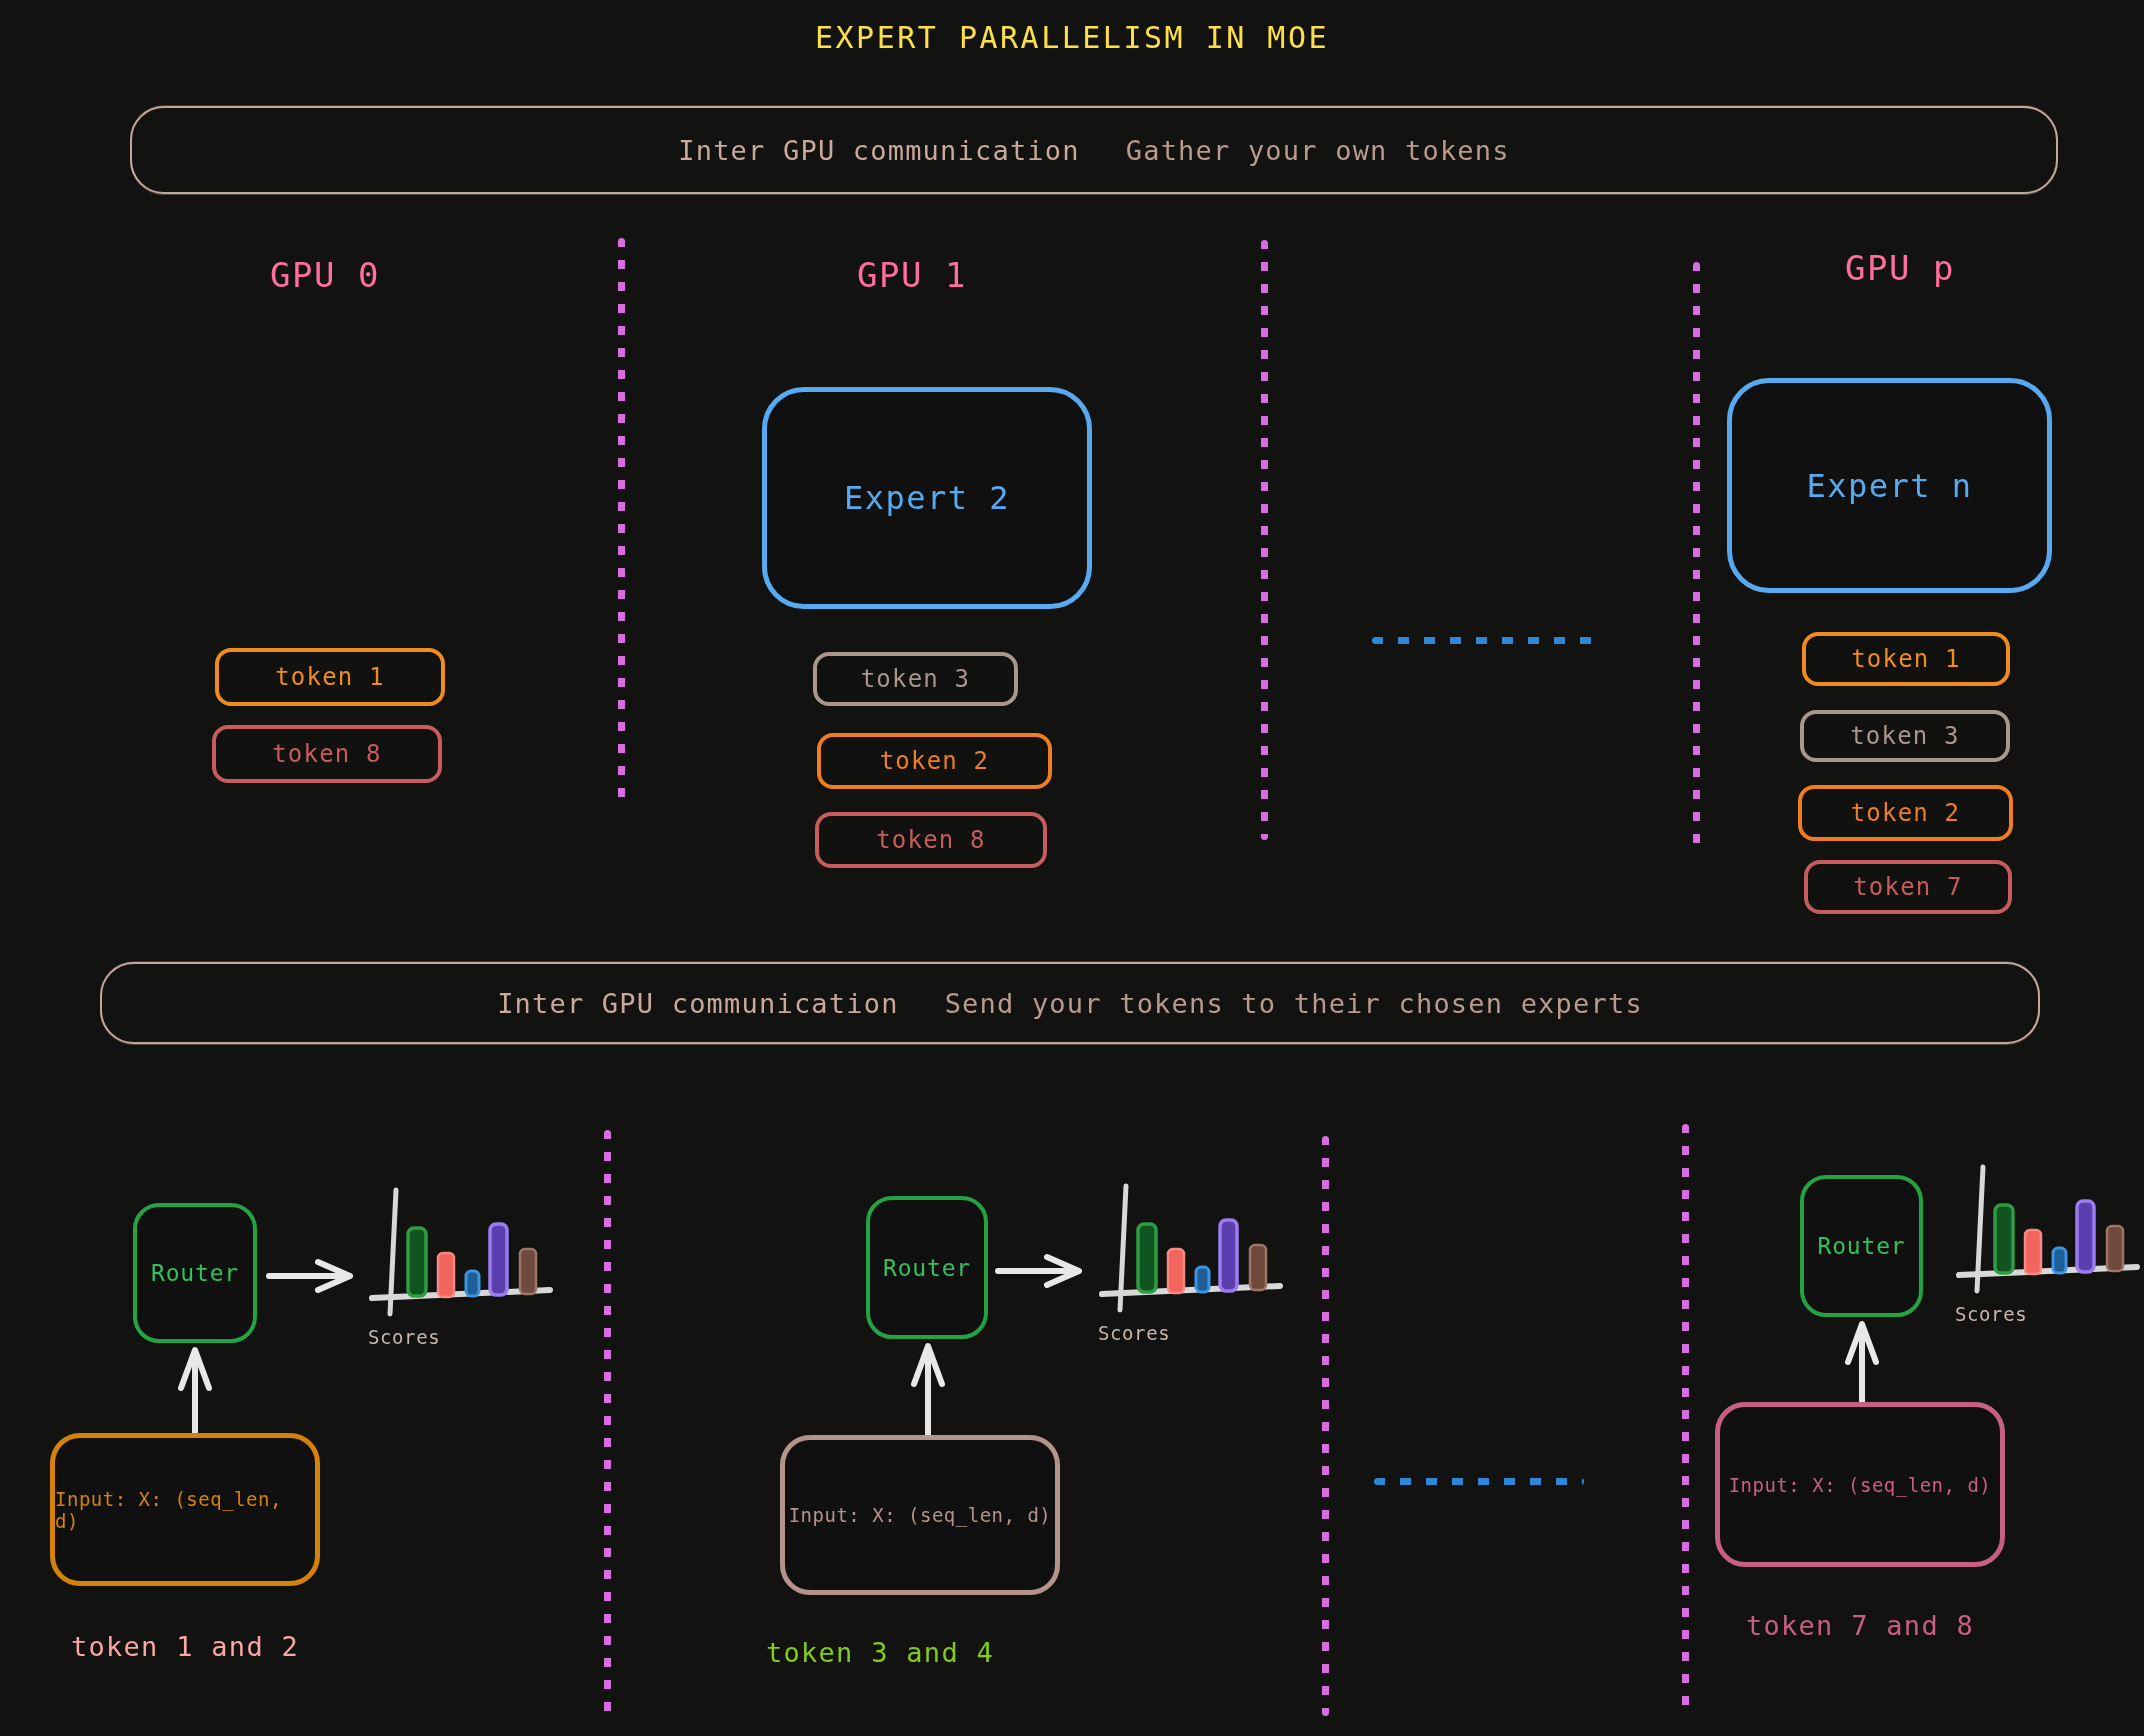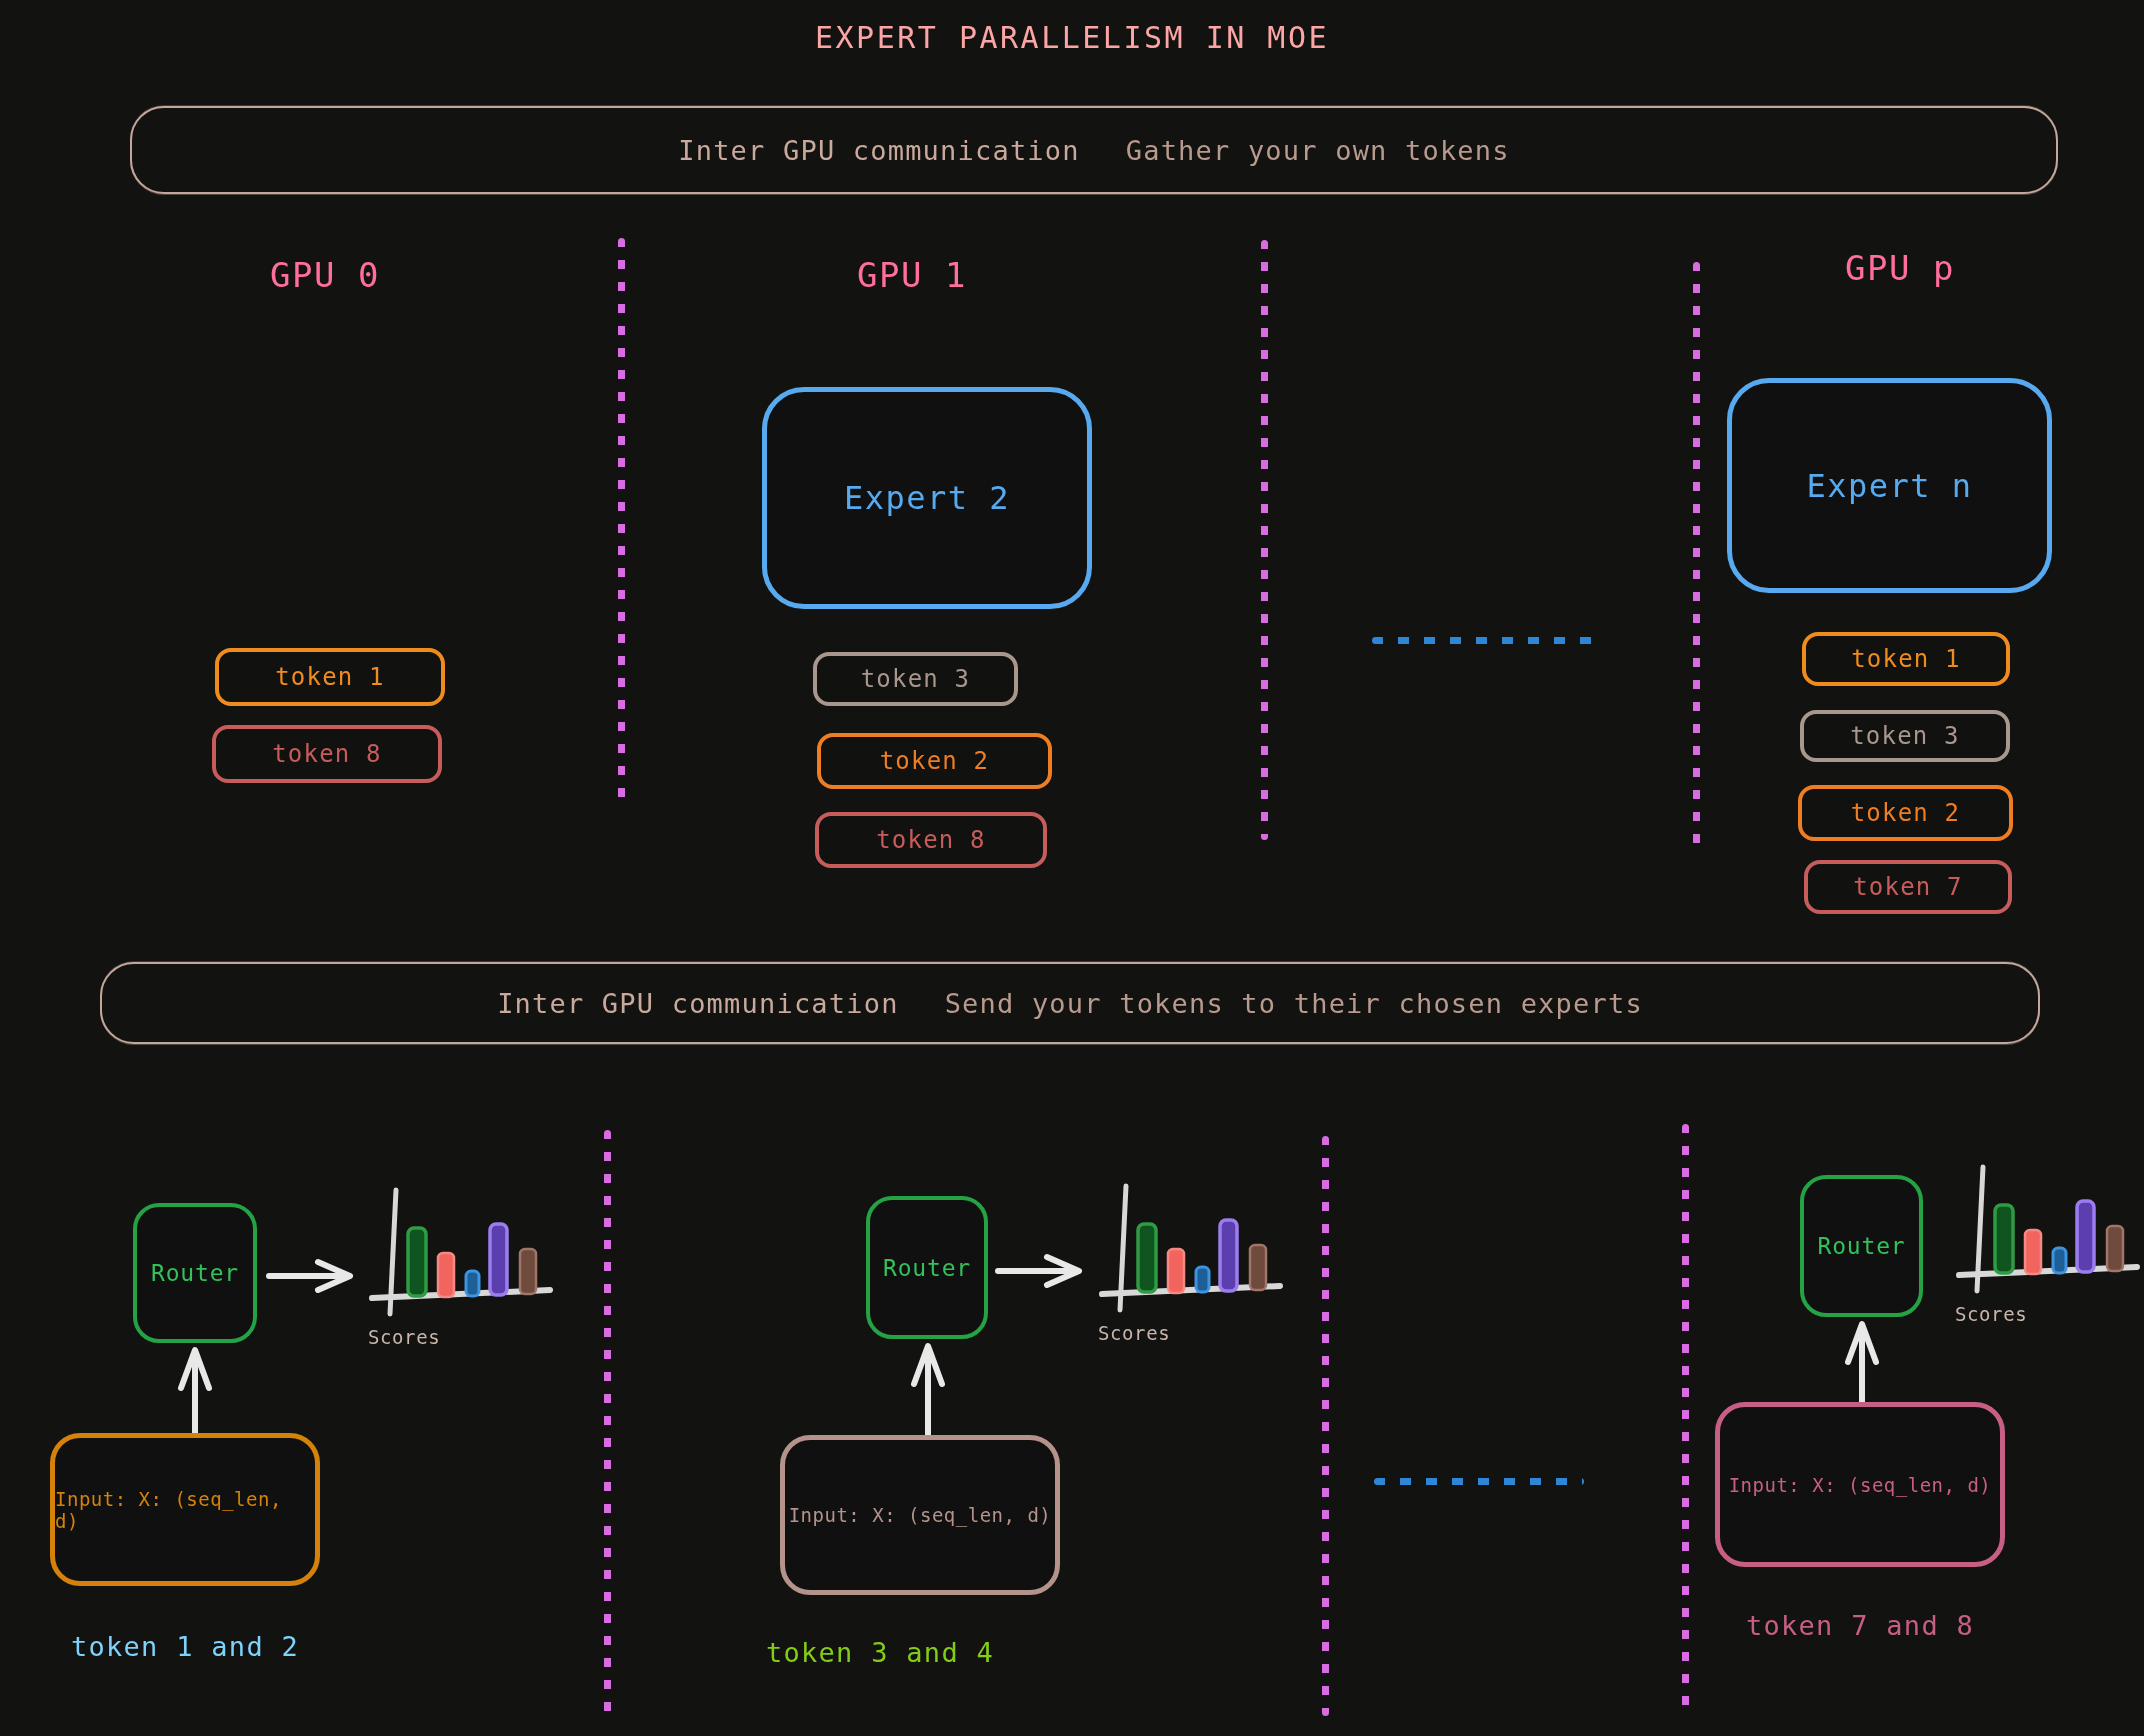--- a/index.html
+++ b/index.html
@@ -22,21 +22,21 @@
     height: 1736px;
   }
 
   
   .title {
     position: absolute;
     top: 20px;
     left: 0;
     width: 2144px;
     text-align: center;
-    color: #fca5a5;
+    color: #fde047;
     font-size: 30px;
     letter-spacing: 2.5px;
     font-family: "DejaVu Sans Mono", monospace;
   }
 
   
   .banner {
     position: absolute;
     border: 2.5px solid #c4a79b;
     border-radius: 34px;
@@ -241,21 +241,21 @@
       <rect x="40" y="42" width="18" height="68" rx="6" fill="#10541f" stroke="#2d9c42" stroke-width="3.5"></rect>
       <rect x="70" y="67" width="16" height="44" rx="5" fill="#f2655e" stroke="#f58a84" stroke-width="2.5"></rect>
       <rect x="98" y="85" width="13" height="25" rx="5" fill="#1d5f96" stroke="#3d94e0" stroke-width="3"></rect>
       <rect x="122" y="38" width="17" height="71" rx="6" fill="#5b3fae" stroke="#9b7df0" stroke-width="3.5"></rect>
       <rect x="152" y="63" width="16" height="45" rx="5" fill="#6e4b3d" stroke="#a0766a" stroke-width="2.5"></rect>
     </svg>
     <div class="scores-label" style="top:140px;">Scores</div>
   </div>
 
   <div class="input-box" style="left:50px; top:1433px; width:270px; height:153px; border-color:#d4820a; color:#d4820a;">Input: X: (seq_len, d)</div>
-  <div class="token-caption" style="left:40px; top:1631px; width:290px; color:#7dd3fc;">token 1 and 2</div>
+  <div class="token-caption" style="left:40px; top:1631px; width:290px; color:#fca5a5;">token 1 and 2</div>
 
   <div class="router-box" style="left:866px; top:1196px; width:122px; height:143px;">Router</div>
 
   <svg class="arrow-svg" width="90" height="36" style="left:995px; top:1253px;" viewBox="0 0 90 36">
     <path d="M3 18 L74 18" stroke="#e8e8e8" stroke-width="6" stroke-linecap="round" fill="none"></path>
     <path d="M52 4 L84 18 L52 32" stroke="#e8e8e8" stroke-width="6" stroke-linecap="round" stroke-linejoin="round" fill="none"></path>
   </svg>
 
   <svg class="arrow-svg" width="40" height="120" style="left:908px; top:1342px;" viewBox="0 0 40 120">
     <path d="M20 116 L20 12" stroke="#e8e8e8" stroke-width="6" stroke-linecap="round" fill="none"></path>

